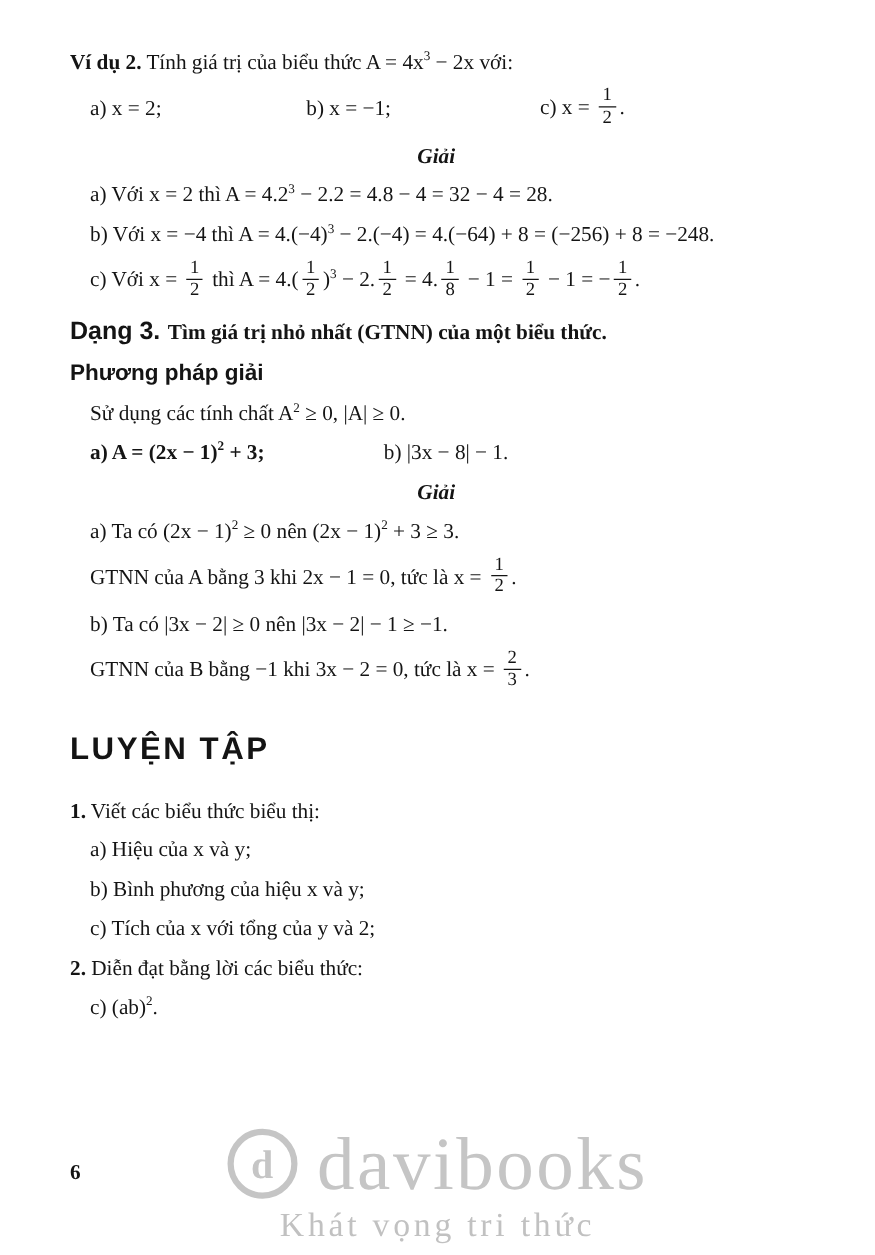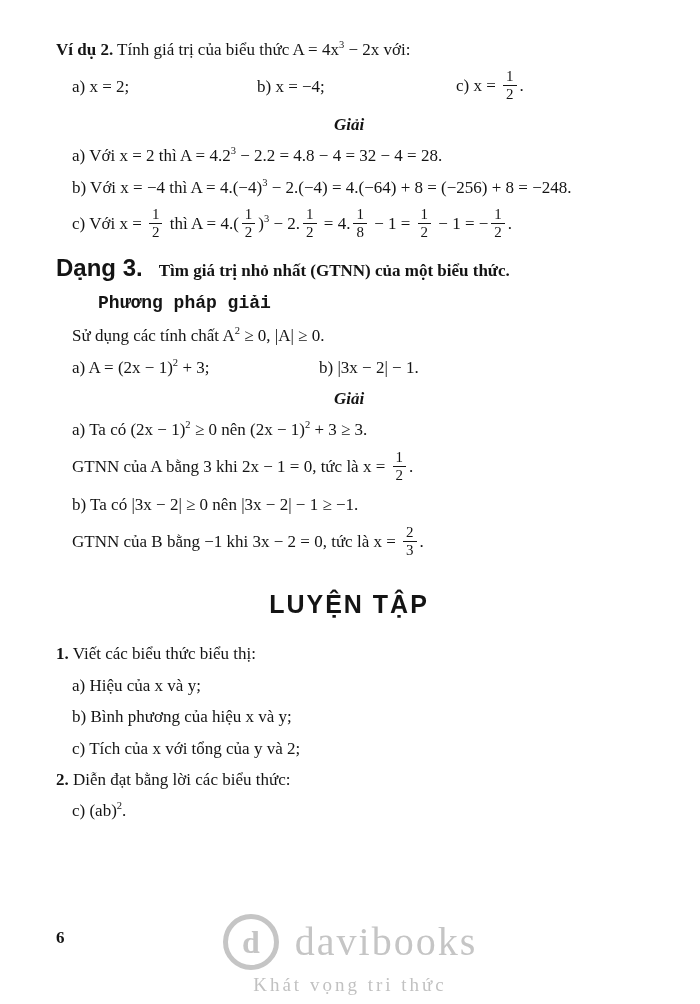--- a/index.html
+++ b/index.html
@@ -21,69 +21,68 @@
   .solution-label { text-align: center; font-weight: bold; font-style: italic; }
   b { font-weight: bold; }
   sup { font-size: 0.62em; vertical-align: super; line-height: 0; }
   .frac {
     display: inline-flex; flex-direction: column; text-align: center;
     vertical-align: middle; margin: 0 3px; font-size: 0.88em;
     line-height: 1.12; position: relative; top: -2px;
   }
   .frac .num { border-bottom: 1.3px solid #141414; padding: 0 3px; }
   .frac .den { padding: 0 3px; }
-  .cols { display: flex; align-items: center; gap: 12px; }
+  .cols { display: flex; align-items: center; }
   .cols3-ex2 > span:nth-child(1) { width: 173px; }
   .cols3-ex2 > span:nth-child(2) { width: 187px; }
-  .cols2-ex3 > span:nth-child(1) { width: 235px; }
+  .cols2-ex3 > span:nth-child(1) { width: 235px; font-weight: bold; }
   .cols3-p2  > span:nth-child(1) { width: 213px; }
   .cols3-p2  > span:nth-child(2) { width: 167px; }
   .heading-dang .lead {
     font-family: "Liberation Sans", sans-serif;
-    font-weight: bold; font-size: 24px; margin-right: 16px;
+    font-weight: bold; font-size: 20px; margin-right: 6px;
   }
   .heading-dang .rest { font-weight: bold; text-align: right; }
   .sans-bold {
-    font-family: Liberation Mono, monospace;
-    font-weight: bold; font-size: 18px; margin-left: 42px;
+    font-family: Liberation Sans, sans-serif;
+    font-weight: bold; font-size: 18px;
   }
   .luyen {
-    text-align: center;
     font-family: "Liberation Sans", sans-serif;
     font-weight: bold; font-size: 25px; letter-spacing: 2px;
     margin: 30px 0 24px;
   }
   .page-number {
     position: absolute; left: 56px; bottom: 56px;
     font-weight: bold; font-size: 17px; z-index: 2;
   }
   .watermark {
     position: absolute; left: 0; right: 0; bottom: 8px;
     text-align: center; z-index: 0; color: #b2b2b2; user-select: none;
   }
   .wm-row { display: flex; align-items: center; justify-content: center; gap: 16px; opacity: 0.75; }
   .wm-logo {
     width: 56px; height: 56px; border: 5px solid #b2b2b2; border-radius: 50%;
     display: flex; align-items: center; justify-content: center;
     font-size: 32px; font-weight: bold; flex: 0 0 auto;
   }
-  .wm-brand { font-size: 40px; letter-spacing: 2px; line-height: 1; }
-  .wm-slogan { font-size: 19px; letter-spacing: 3px; margin-top: 4px; opacity: 0.8; }
+  .wm-brand { font-size: 60px; letter-spacing: 2px; line-height: 1; }
+  .wm-slogan { font-size: 27px; letter-spacing: 3px; margin-top: 4px; opacity: 0.8; }
 </style>
 </head>
 <body>
 
 <div class="page">
   <div class="content">
 
     <p class="line"><b>Ví dụ 2.</b> Tính giá trị của biểu thức A = 4x<sup>3</sup> − 2x với:</p>
 
     <div class="line cols cols3-ex2 indent">
       <span>a) x = 2;</span>
-      <span>b) x = −4;</span>
+      <span>b) x = −1;</span>
       <span>c) x = <span class="frac">
             <span class="num">1</span>
             <span class="den">2</span>
           </span>.</span>
     </div>
 
     <p class="line solution-label">Giải</p>
 
     <p class="line indent">a) Với x = 2 thì A = 4.2<sup>3</sup> − 2.2 = 4.8 − 4 = 32 − 4 = 28.</p>
     <p class="line indent">b) Với x = −4 thì A = 4.(−4)<sup>3</sup> − 2.(−4) = 4.(−64) + 8 = (−256) + 8 = −248.</p>
@@ -110,21 +109,21 @@
     <p class="line heading-dang">
       <span class="lead">Dạng 3.</span><span class="rest">Tìm giá trị nhỏ nhất (GTNN) của một biểu thức.</span>
     </p>
 
     <p class="line sans-bold">Phương pháp giải</p>
     <p class="line indent">Sử dụng các tính chất A<sup>2</sup> ≥ 0, |A| ≥ 0.</p>
 
 
     <div class="line cols cols2-ex3 indent">
       <span>a) A = (2x − 1)<sup>2</sup> + 3;</span>
-      <span>b) |3x − 2| − 1.</span>
+      <span>b) |3x − 8| − 1.</span>
     </div>
 
     <p class="line solution-label">Giải</p>
 
     <p class="line indent">a) Ta có (2x − 1)<sup>2</sup> ≥ 0 nên (2x − 1)<sup>2</sup> + 3 ≥ 3.</p>
     <p class="line indent">GTNN của A bằng 3 khi 2x − 1 = 0, tức là x = <span class="frac">
           <span class="num">1</span>
           <span class="den">2</span>
         </span>.</p>
     <p class="line indent">b) Ta có |3x − 2| ≥ 0 nên |3x − 2| − 1 ≥ −1.</p>

